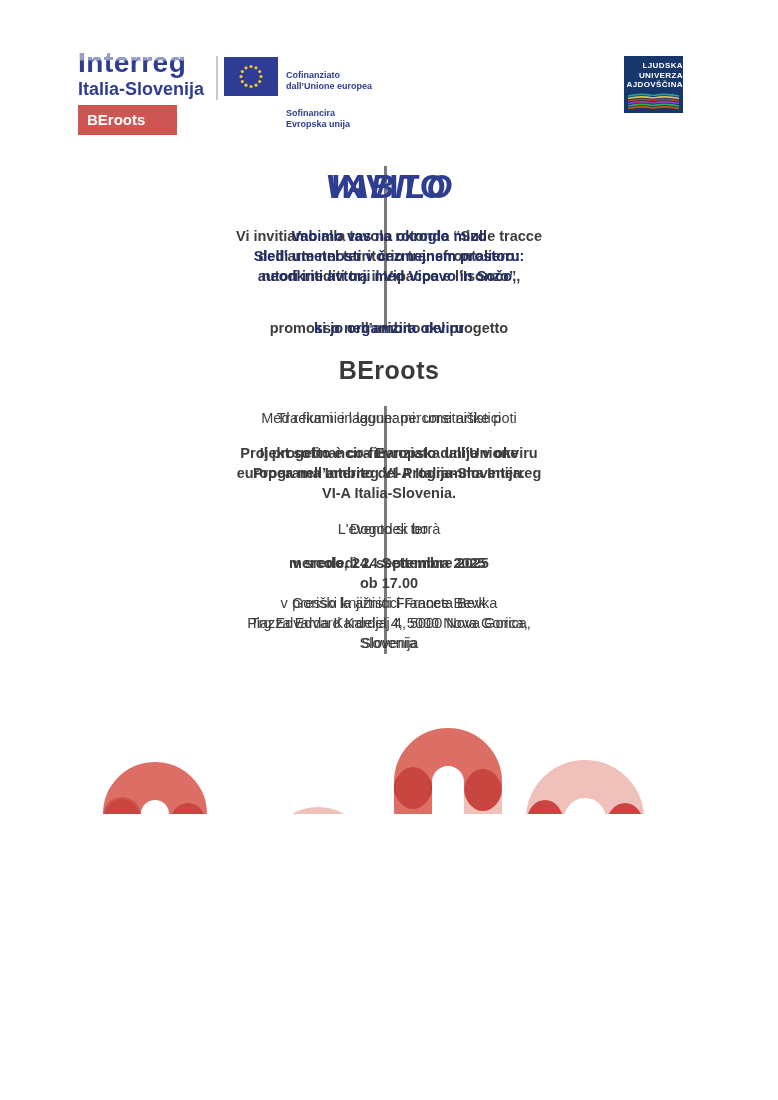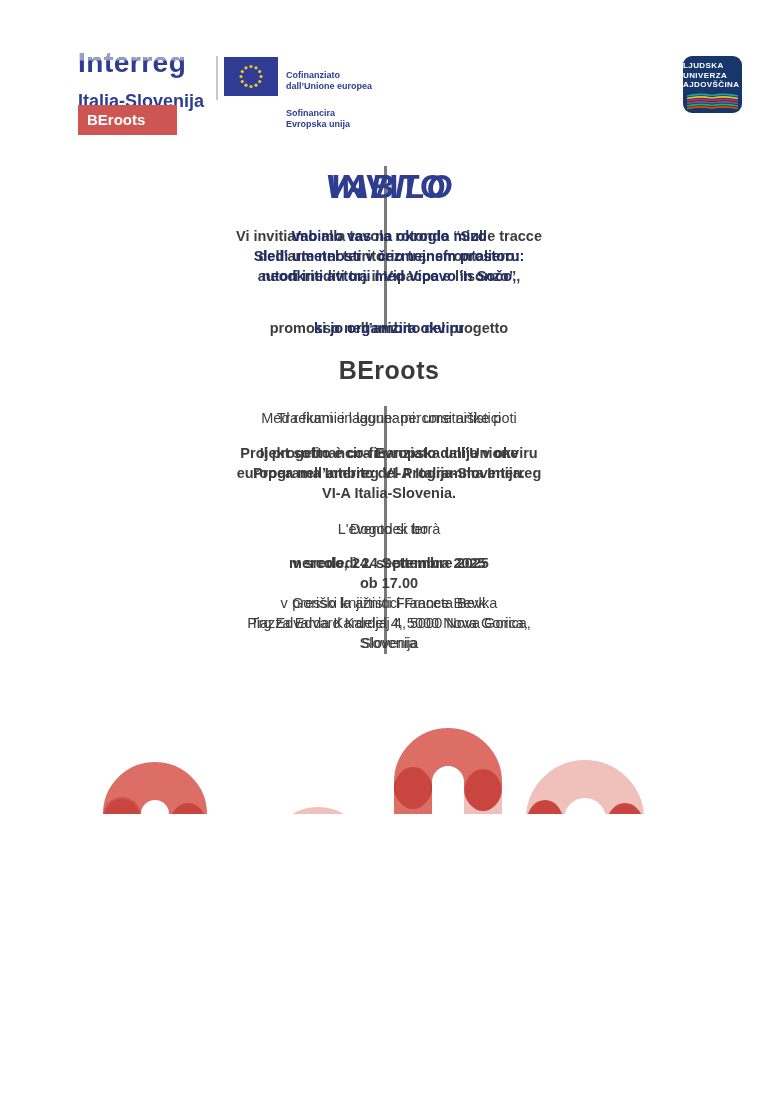--- a/index.html
+++ b/index.html
@@ -8,31 +8,31 @@
     background:#ffffff;overflow:hidden;
     font-family:"Liberation Sans","DejaVu Sans",sans-serif;
     color:var(--text-gray,#3d3d3d);
   }
   
   .interreg-block{position:absolute;left:78px;top:48px;}
   .interreg-word{position:relative;font-size:28px;font-weight:bold;letter-spacing:.5px;
     color:var(--navy,#2e3d90);line-height:30px;}
   .interreg-word .w-light{position:absolute;left:0;top:0;color:#97a0cc;
     clip-path:inset(0 0 58% 0);}
-  .interreg-sub{font-size:18px;font-weight:bold;color:var(--navy,#2e3d90);line-height:22px;margin-top:12px;}
+  .interreg-sub{font-size:18px;font-weight:bold;color:var(--navy,#2e3d90);line-height:22px;}
   .beroots-tag{position:absolute;left:78px;top:105px;width:90px;height:30px;
     background:var(--red-box,#cd5652);color:#ffffff;font-size:15px;font-weight:bold;
     line-height:30px;padding-left:9px;}
   .logo-sep{position:absolute;left:216px;top:56px;width:2px;height:44px;background:#c9c9c9;}
   .eu-flag{position:absolute;left:224px;top:57px;}
   .eu-lines{position:absolute;left:286px;top:70px;font-size:9px;line-height:11px;
     color:var(--navy,#2e3d90);font-weight:bold;}
   .eu-lines .gap{margin-top:16px;}
-  .ljudska{position:absolute;left:683px;top:56px;width:59px;height:57px;
-    background:var(--ljudska-navy,#17366b);text-align:left;border-radius:9px;}
+  .ljudska{position:absolute;left:624px;top:56px;width:59px;height:57px;
+    background:var(--ljudska-navy,#17366b);text-align:right;}
   .ljudska .ll{color:#ffffff;font-size:8px;font-weight:bold;line-height:9.5px;letter-spacing:.4px;}
   .ljudska .ll:first-child{padding-top:5px;}
   .ljudska svg{position:absolute;left:2px;bottom:2px;}
   
   .col-left{position:absolute;left:68px;width:318px;text-align:center;}
   .col-right{position:absolute;left:390px;width:300px;text-align:center;}
   .divider{position:absolute;left:384px;width:3px;background:var(--divider-gray,#7a7a7a);}
   #div1{top:166px;height:164px;}
   #div2{top:406px;height:248px;}
   .title{font-size:33px;font-weight:bold;letter-spacing:1px;color:var(--navy,#2e3d90);}

